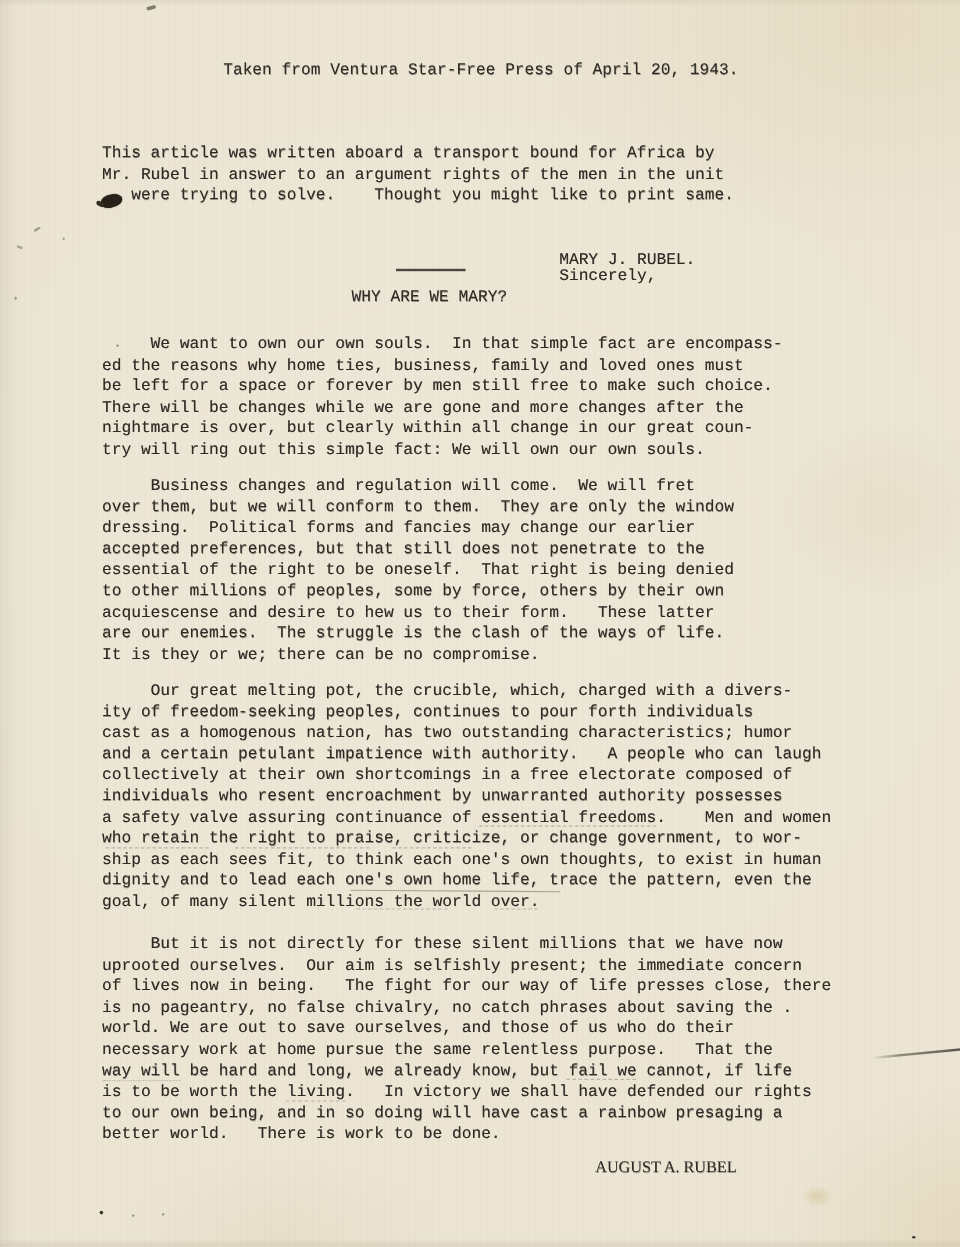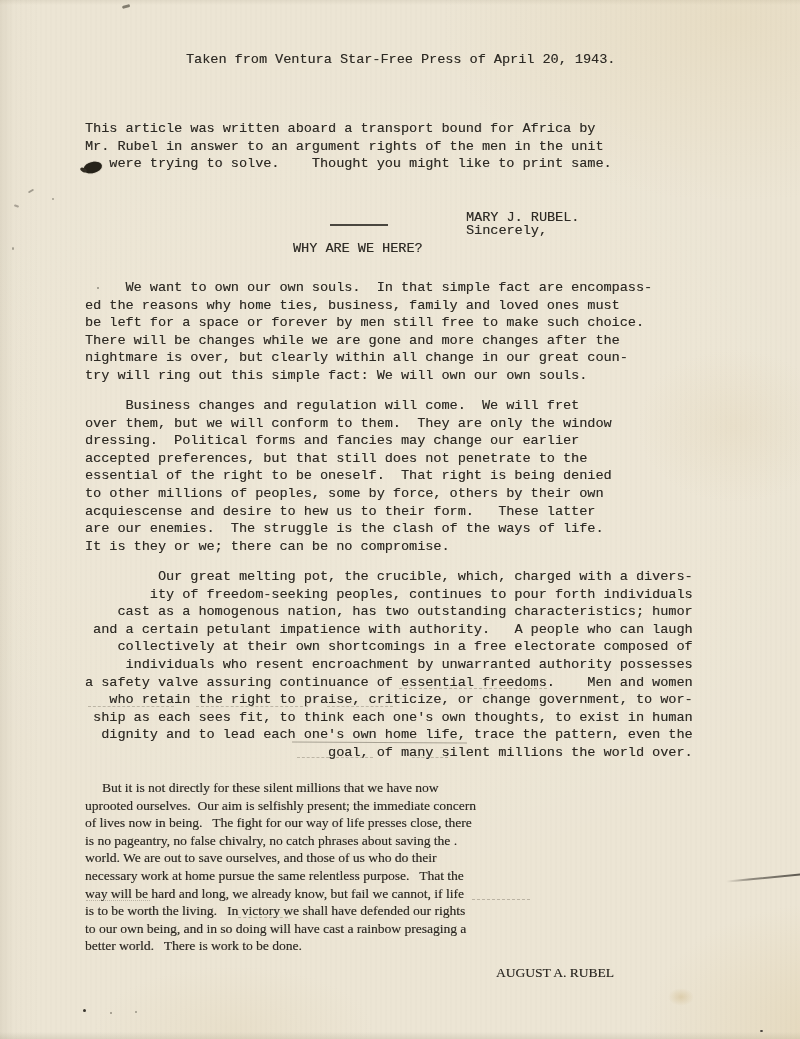--- a/index.html
+++ b/index.html
@@ -31,22 +31,22 @@
   }
   .title{left:186px;top:51px;}
   .salutation{left:85px;top:86px;}
   .intro{left:85px;top:120px;}
   .valediction{left:466px;top:191px;margin-top:31px;}
   .closing-name{left:466px;top:209px;}
   .divider{position:absolute;left:330px;top:224px;width:58px;height:2px;background:var(--ink,#2d2a24);opacity:0.85;}
   .heading{left:293px;top:240px;}
   .p1{left:85px;top:279px;}
   .p2{left:85px;top:397px;}
-  .p3{left:85px;top:568px;text-align:right;}
-  .p4{left:85px;top:779px;font-family:Liberation Serif, serif;}
+  .p3{left:85px;top:568px;}
+  .p4{left:85px;top:779px;}
   .signature{left:496px;top:964px;font-family:Liberation Serif, serif;}
 
   .mark{position:absolute;}
   .ink-blob{left:84px;top:162px;width:18px;height:11px;background:#262219;border-radius:55% 45% 60% 40%;transform:rotate(-8deg);box-shadow:0 0 1px rgba(38,34,25,0.8);}
   .ink-blob-tail{left:80px;top:168px;width:7px;height:4px;background:#332e24;border-radius:50%;transform:rotate(30deg);}
   .pencil-tick{left:122px;top:5px;width:8px;height:2.5px;background:rgba(95,89,77,0.75);transform:rotate(-15deg);border-radius:2px;}
   .margin-dash{left:726px;top:877px;width:76px;height:1.6px;transform:rotate(-5.5deg);background:linear-gradient(90deg, transparent, rgba(74,69,61,0.55) 30%, rgba(55,51,44,0.8));border-radius:2px;}
   .underline{position:absolute;height:0;border-top:1.5px dashed var(--pencil,#6e6759);opacity:0.38;}
   .u1{left:399px;top:688px;width:148px;}
   .u2{left:88px;top:706px;width:86px;}
@@ -80,21 +80,21 @@
 
   <div class="txt intro">This article was written aboard a transport bound for Africa by
 Mr. Rubel in answer to an argument rights of the men in the unit
    were trying to solve.    Thought you might like to print same.</div>
 
   <div class="txt valediction">Sincerely,</div>
   <div class="txt closing-name">MARY J. RUBEL.</div>
 
   <div class="divider"></div>
 
-  <div class="txt heading">WHY ARE WE HERE?</div>
+  <div class="txt heading">WHY ARE WE MARY?</div>
 
   <div class="txt p2">     Business changes and regulation will come.  We will fret
 over them, but we will conform to them.  They are only the window
 dressing.  Political forms and fancies may change our earlier
 accepted preferences, but that still does not penetrate to the
 essential of the right to be oneself.  That right is being denied
 to other millions of peoples, some by force, others by their own
 acquiescense and desire to hew us to their form.   These latter
 are our enemies.  The struggle is the clash of the ways of life.
 It is they or we; there can be no compromise.</div>

